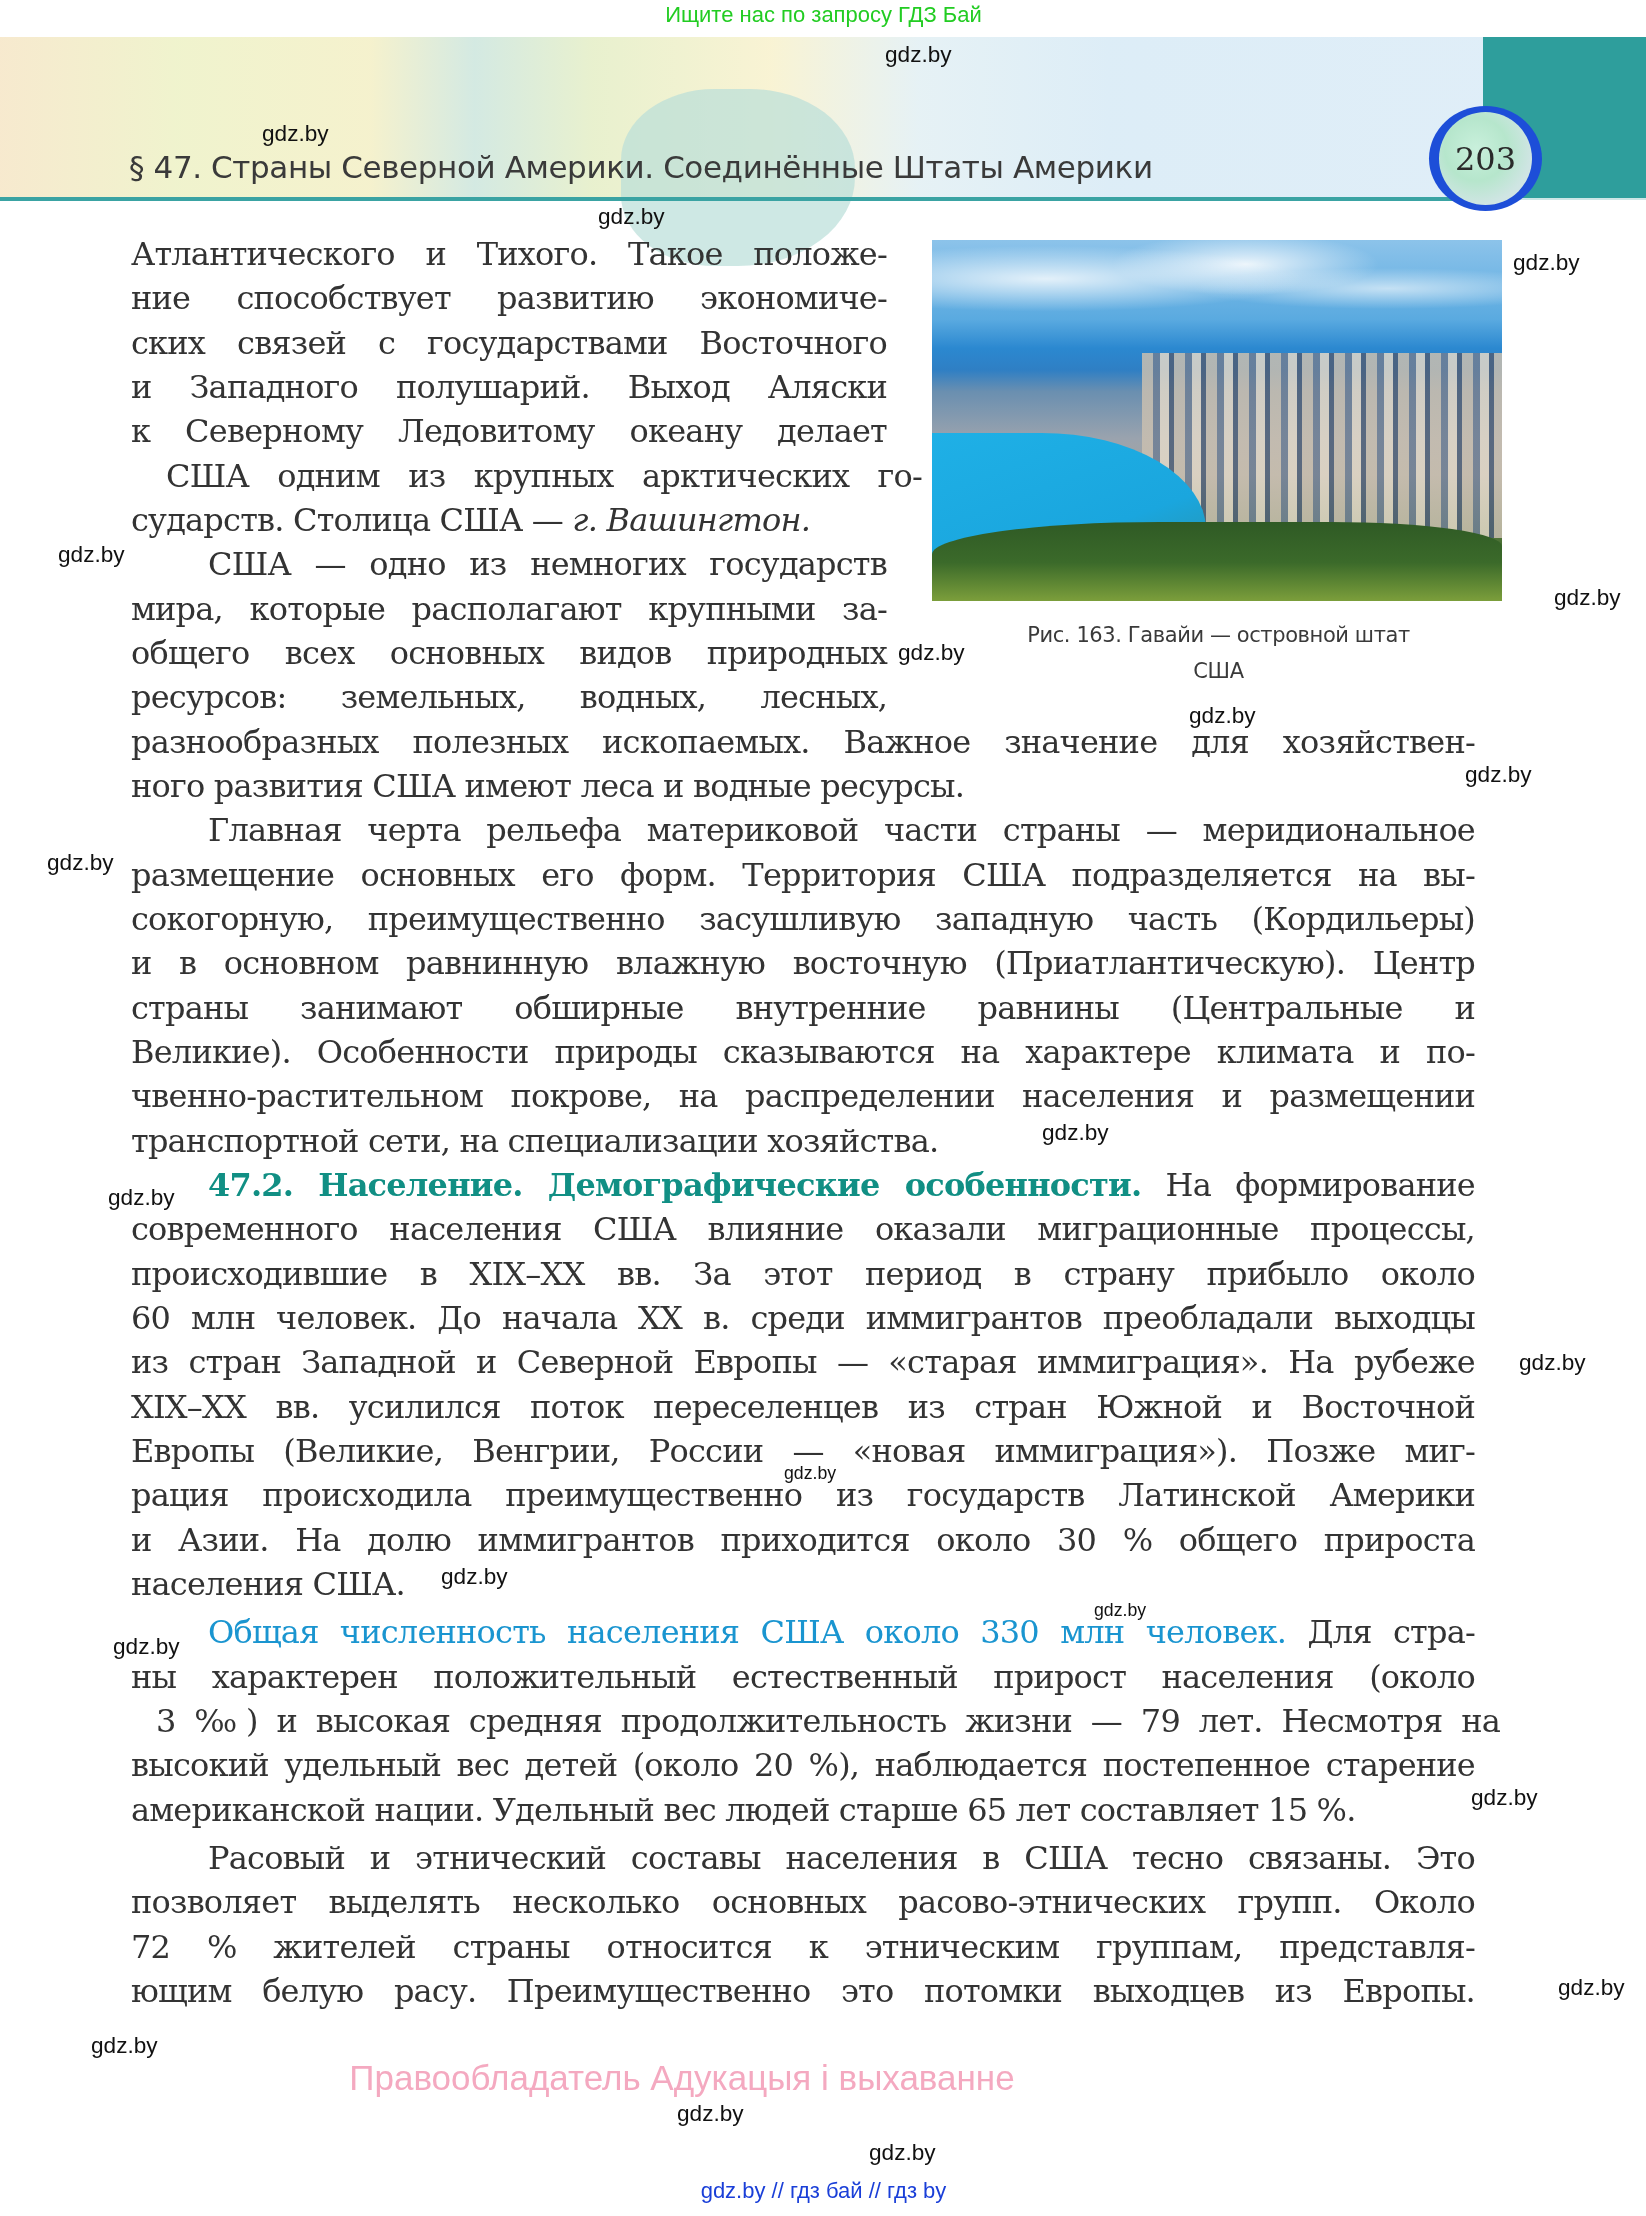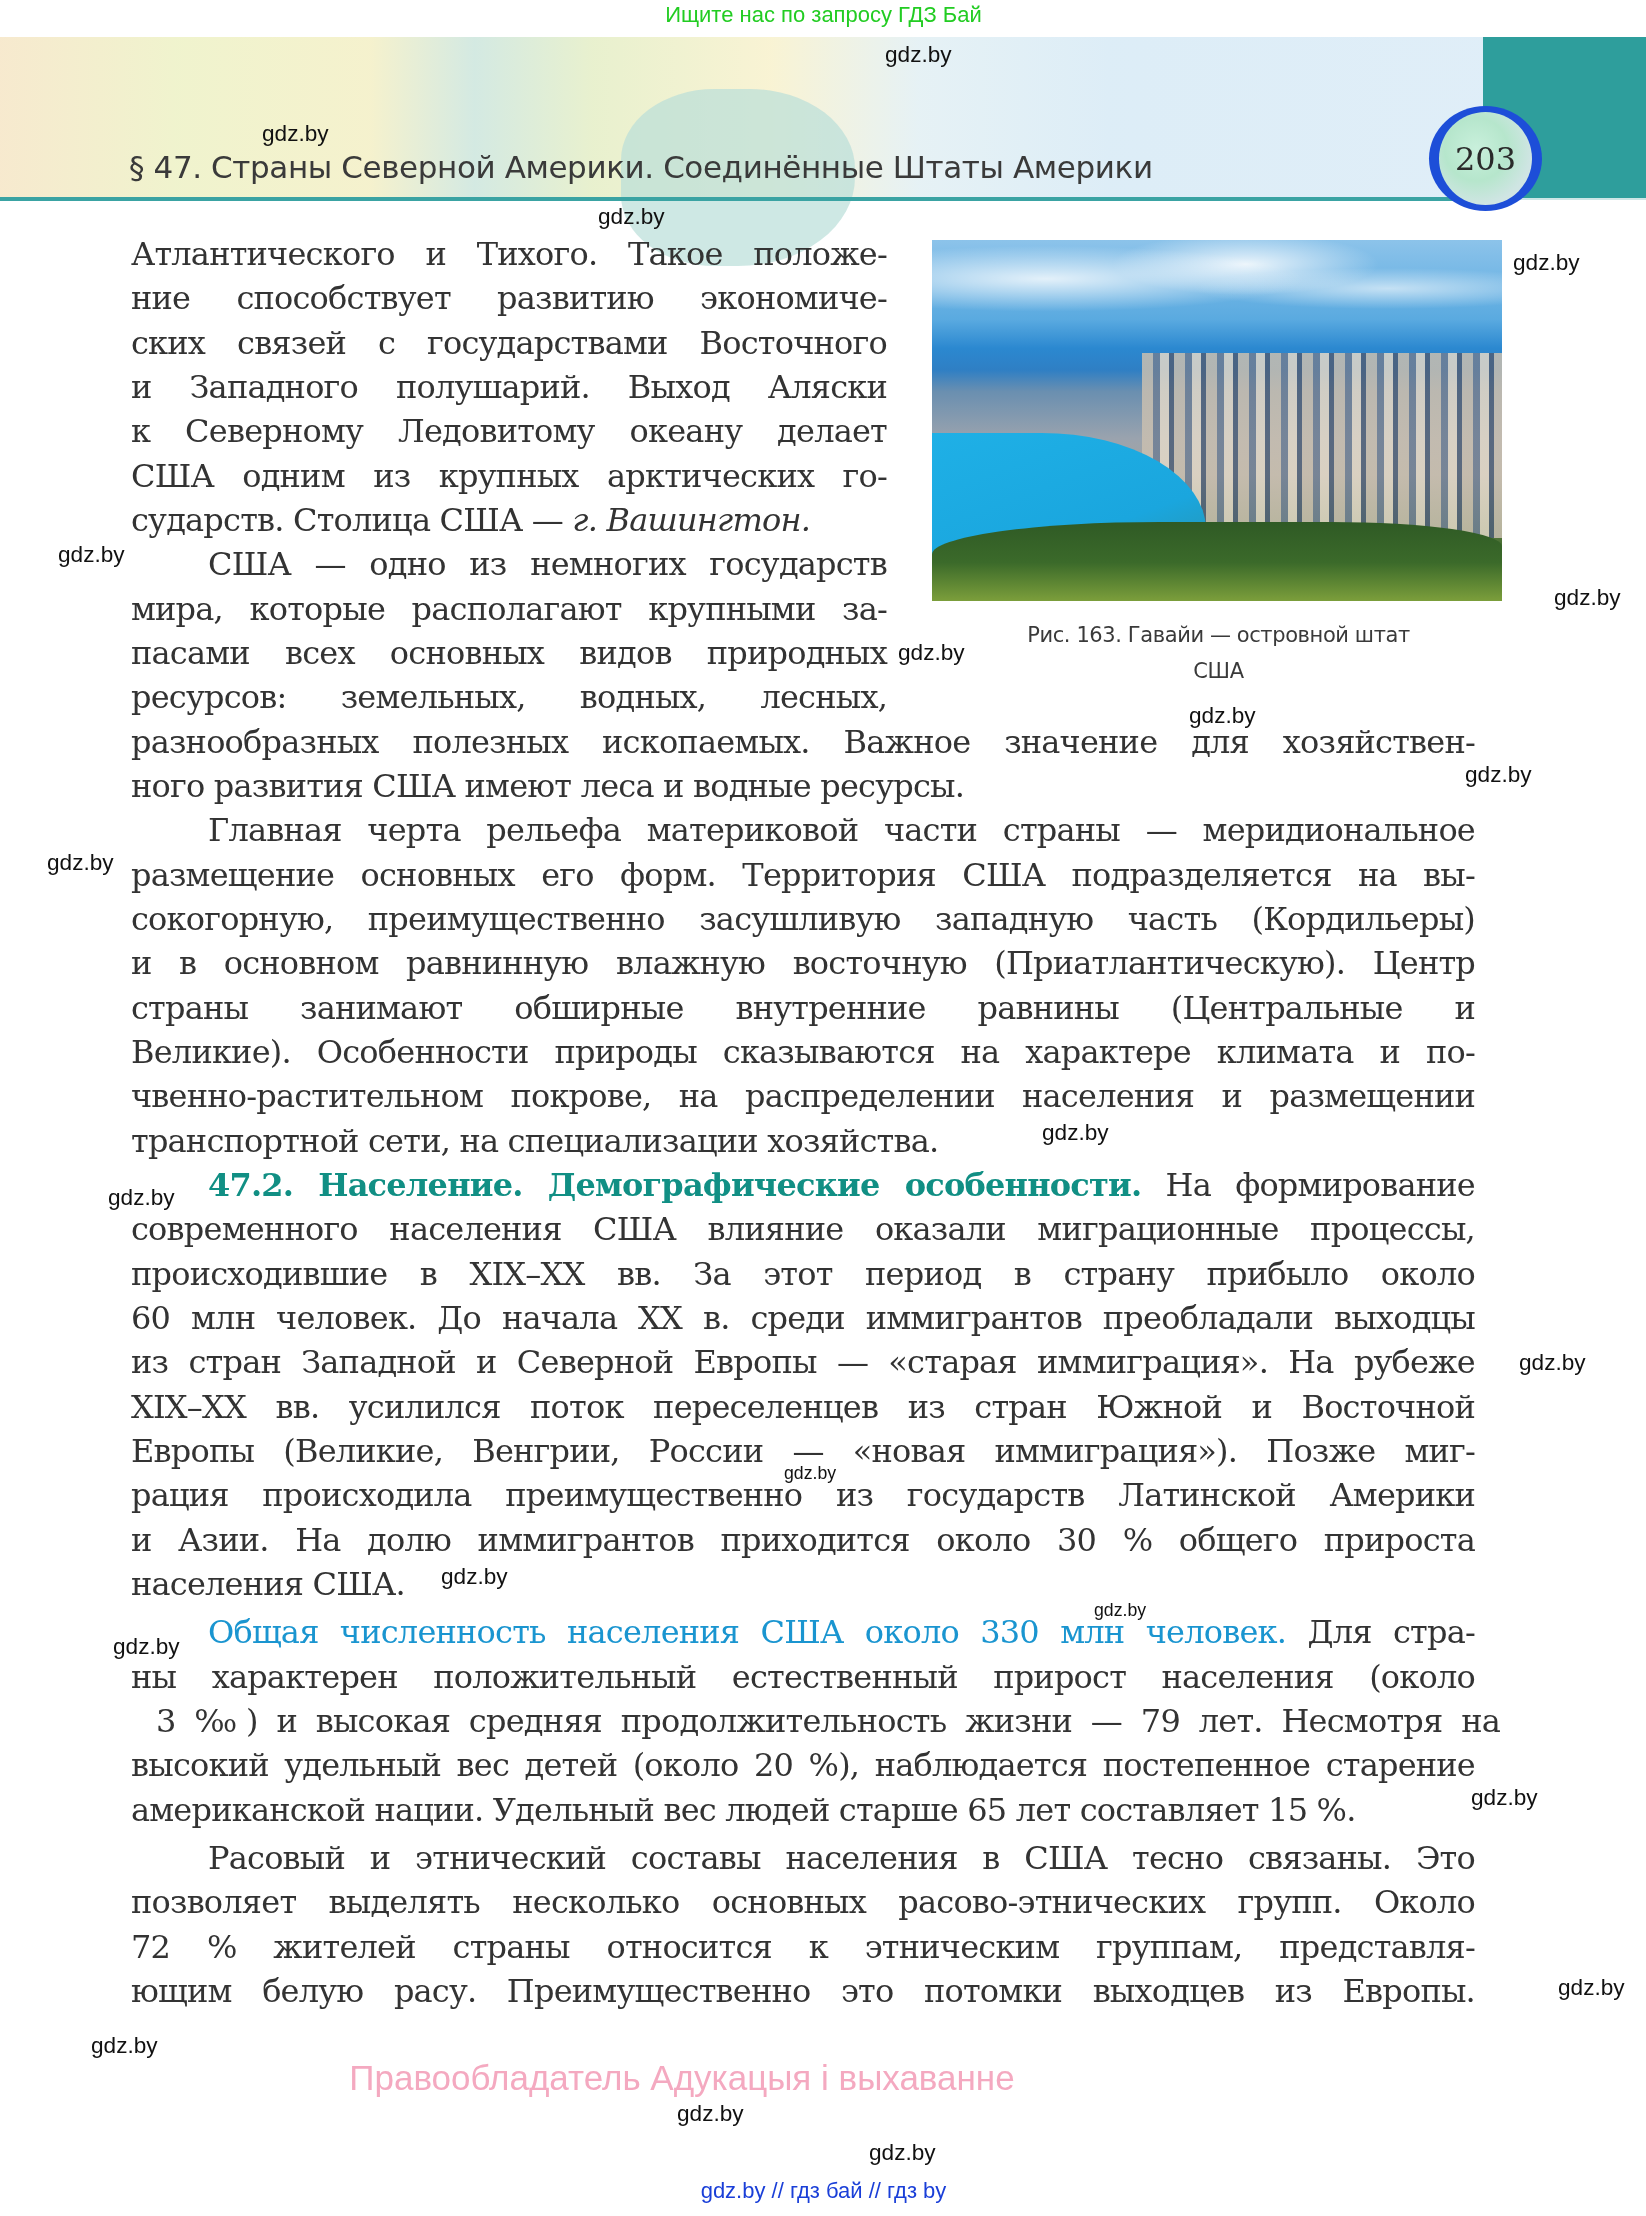--- a/index.html
+++ b/index.html
@@ -149,26 +149,26 @@
 <div class="abs caption" style="left:985px;top:623px;width:467px;">Рис. 163. Гавайи — островной штат</div>
 <div class="abs caption" style="left:985px;top:659px;width:467px;">США</div>
 
 <div class="body-text">
 
   <div class="line just-narrow" style="top:232px;">Атлантического и Тихого. Такое положе-</div>
   <div class="line just-narrow" style="top:276px;">ние способствует развитию экономиче-</div>
   <div class="line just-narrow" style="top:321px;">ских связей с государствами Восточного</div>
   <div class="line just-narrow" style="top:365px;">и Западного полушарий. Выход Аляски</div>
   <div class="line just-narrow" style="top:409px;">к Северному Ледовитому океану делает</div>
-  <div class="line just-narrow" style="top:454px;">США одним из крупных арктических го-</div>
+  <div class="line just-narrow" style="top:454px;margin-left:35px;">США одним из крупных арктических го-</div>
   <div class="line" style="top:498px;"><span>сударств. Столица США — </span><span class="italic">г. Вашингтон.</span></div>
 
   <div class="line indent" style="top:542px;width:679px;text-align:justify;text-align-last:justify;">США — одно из немногих государств</div>
   <div class="line just-narrow" style="top:587px;">мира, которые располагают крупными за-</div>
-  <div class="line just-narrow" style="top:631px;">пасами всех основных видов природных</div>
+  <div class="line just-narrow" style="top:631px;">общего всех основных видов природных</div>
   <div class="line just-narrow" style="top:675px;">ресурсов: земельных, водных, лесных,</div>
   <div class="line just" style="top:720px;">разнообразных полезных ископаемых. Важное значение для хозяйствен-</div>
   <div class="line" style="top:764px;">ного развития США имеют леса и водные ресурсы.</div>
 
   <div class="line indent" style="top:808px;width:1267px;text-align:justify;text-align-last:justify;">Главная черта рельефа материковой части страны — меридиональное</div>
   <div class="line just" style="top:853px;">размещение основных его форм. Территория США подразделяется на вы-</div>
   <div class="line just" style="top:897px;">сокогорную, преимущественно засушливую западную часть (Кордильеры)</div>
   <div class="line just" style="top:941px;">и в основном равнинную влажную восточную (Приатлантическую). Центр</div>
   <div class="line just" style="top:986px;">страны занимают обширные внутренние равнины (Центральные и</div>
   <div class="line just" style="top:1030px;">Великие). Особенности природы сказываются на характере климата и по-</div>

